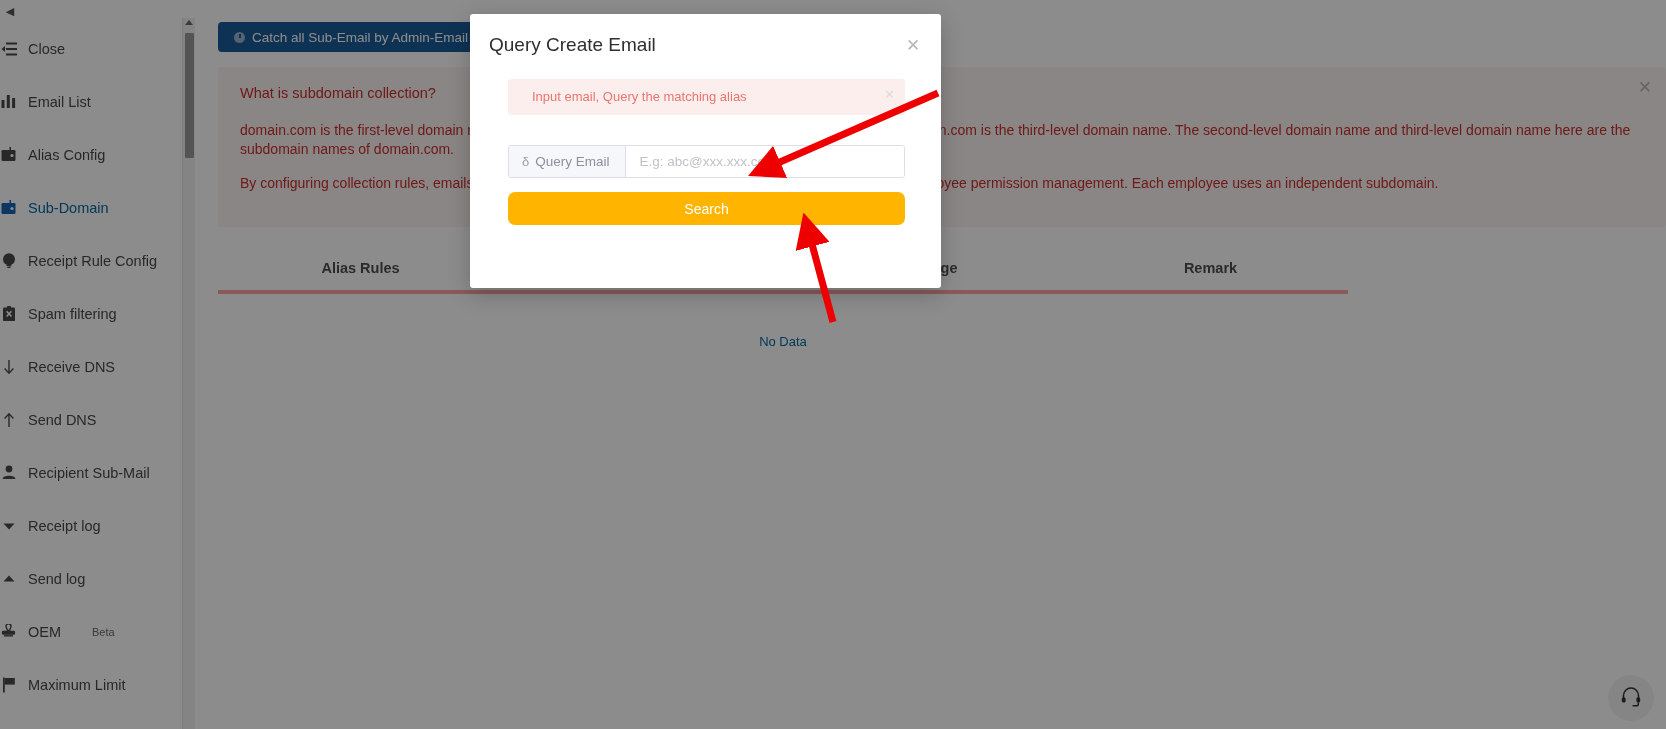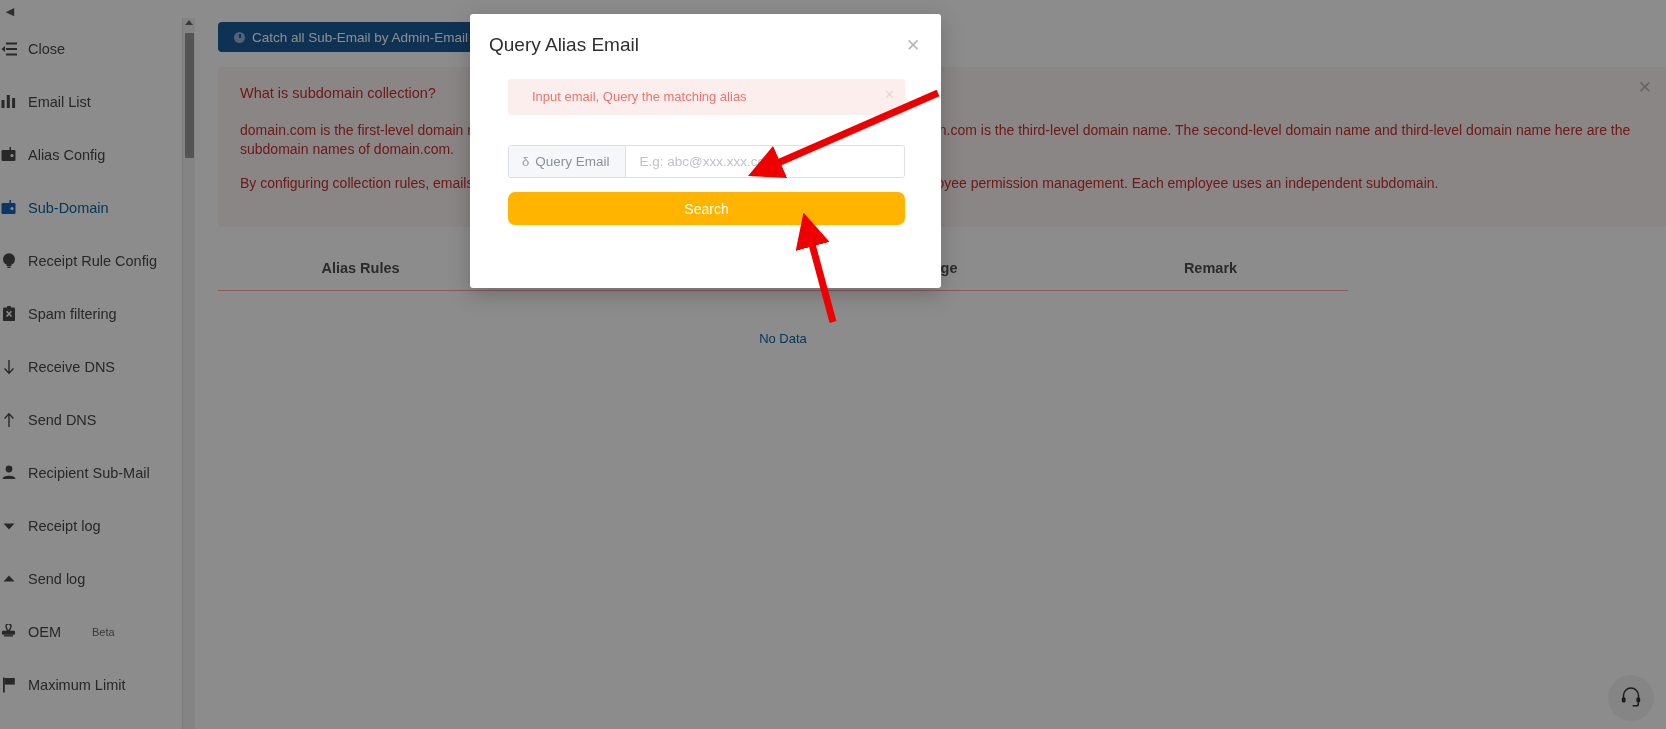--- a/index.html
+++ b/index.html
@@ -143,21 +143,21 @@
     color: #b9b9b9;
     cursor: pointer;
     line-height: 1;
   }
 
   
   .tbl { margin-top: 20px; width: 1130px; }
   .tbl-head {
     display: flex;
     padding: 13px 0 14px 0;
-    border-bottom: 1px solid #fca5a5;
+    border-bottom: 4px solid #fca5a5;
   }
   .tbl-head div {
     text-align: center;
     color: #4f4f4f;
     font-size: 14.5px;
     font-weight: bold;
   }
   .c1 { width: 285px; }
   .c2 { width: 285px; }
   .c3 { width: 285px; }
@@ -478,21 +478,21 @@
       </span>
     </div>
 
   </section>
 </div>
 
 <div id="overlay"></div>
 
 <div id="modal">
   <div class="modal-head">
-    <div class="modal-title">Query Alias Email</div>
+    <div class="modal-title">Query Create Email</div>
     <div class="modal-x">✕</div>
   </div>
   <div class="modal-body">
 
     <div class="alert">
       <span>Input email, Query the matching alias</span>
       <span class="alert-x">✕</span>
     </div>
 
     <div class="field">

